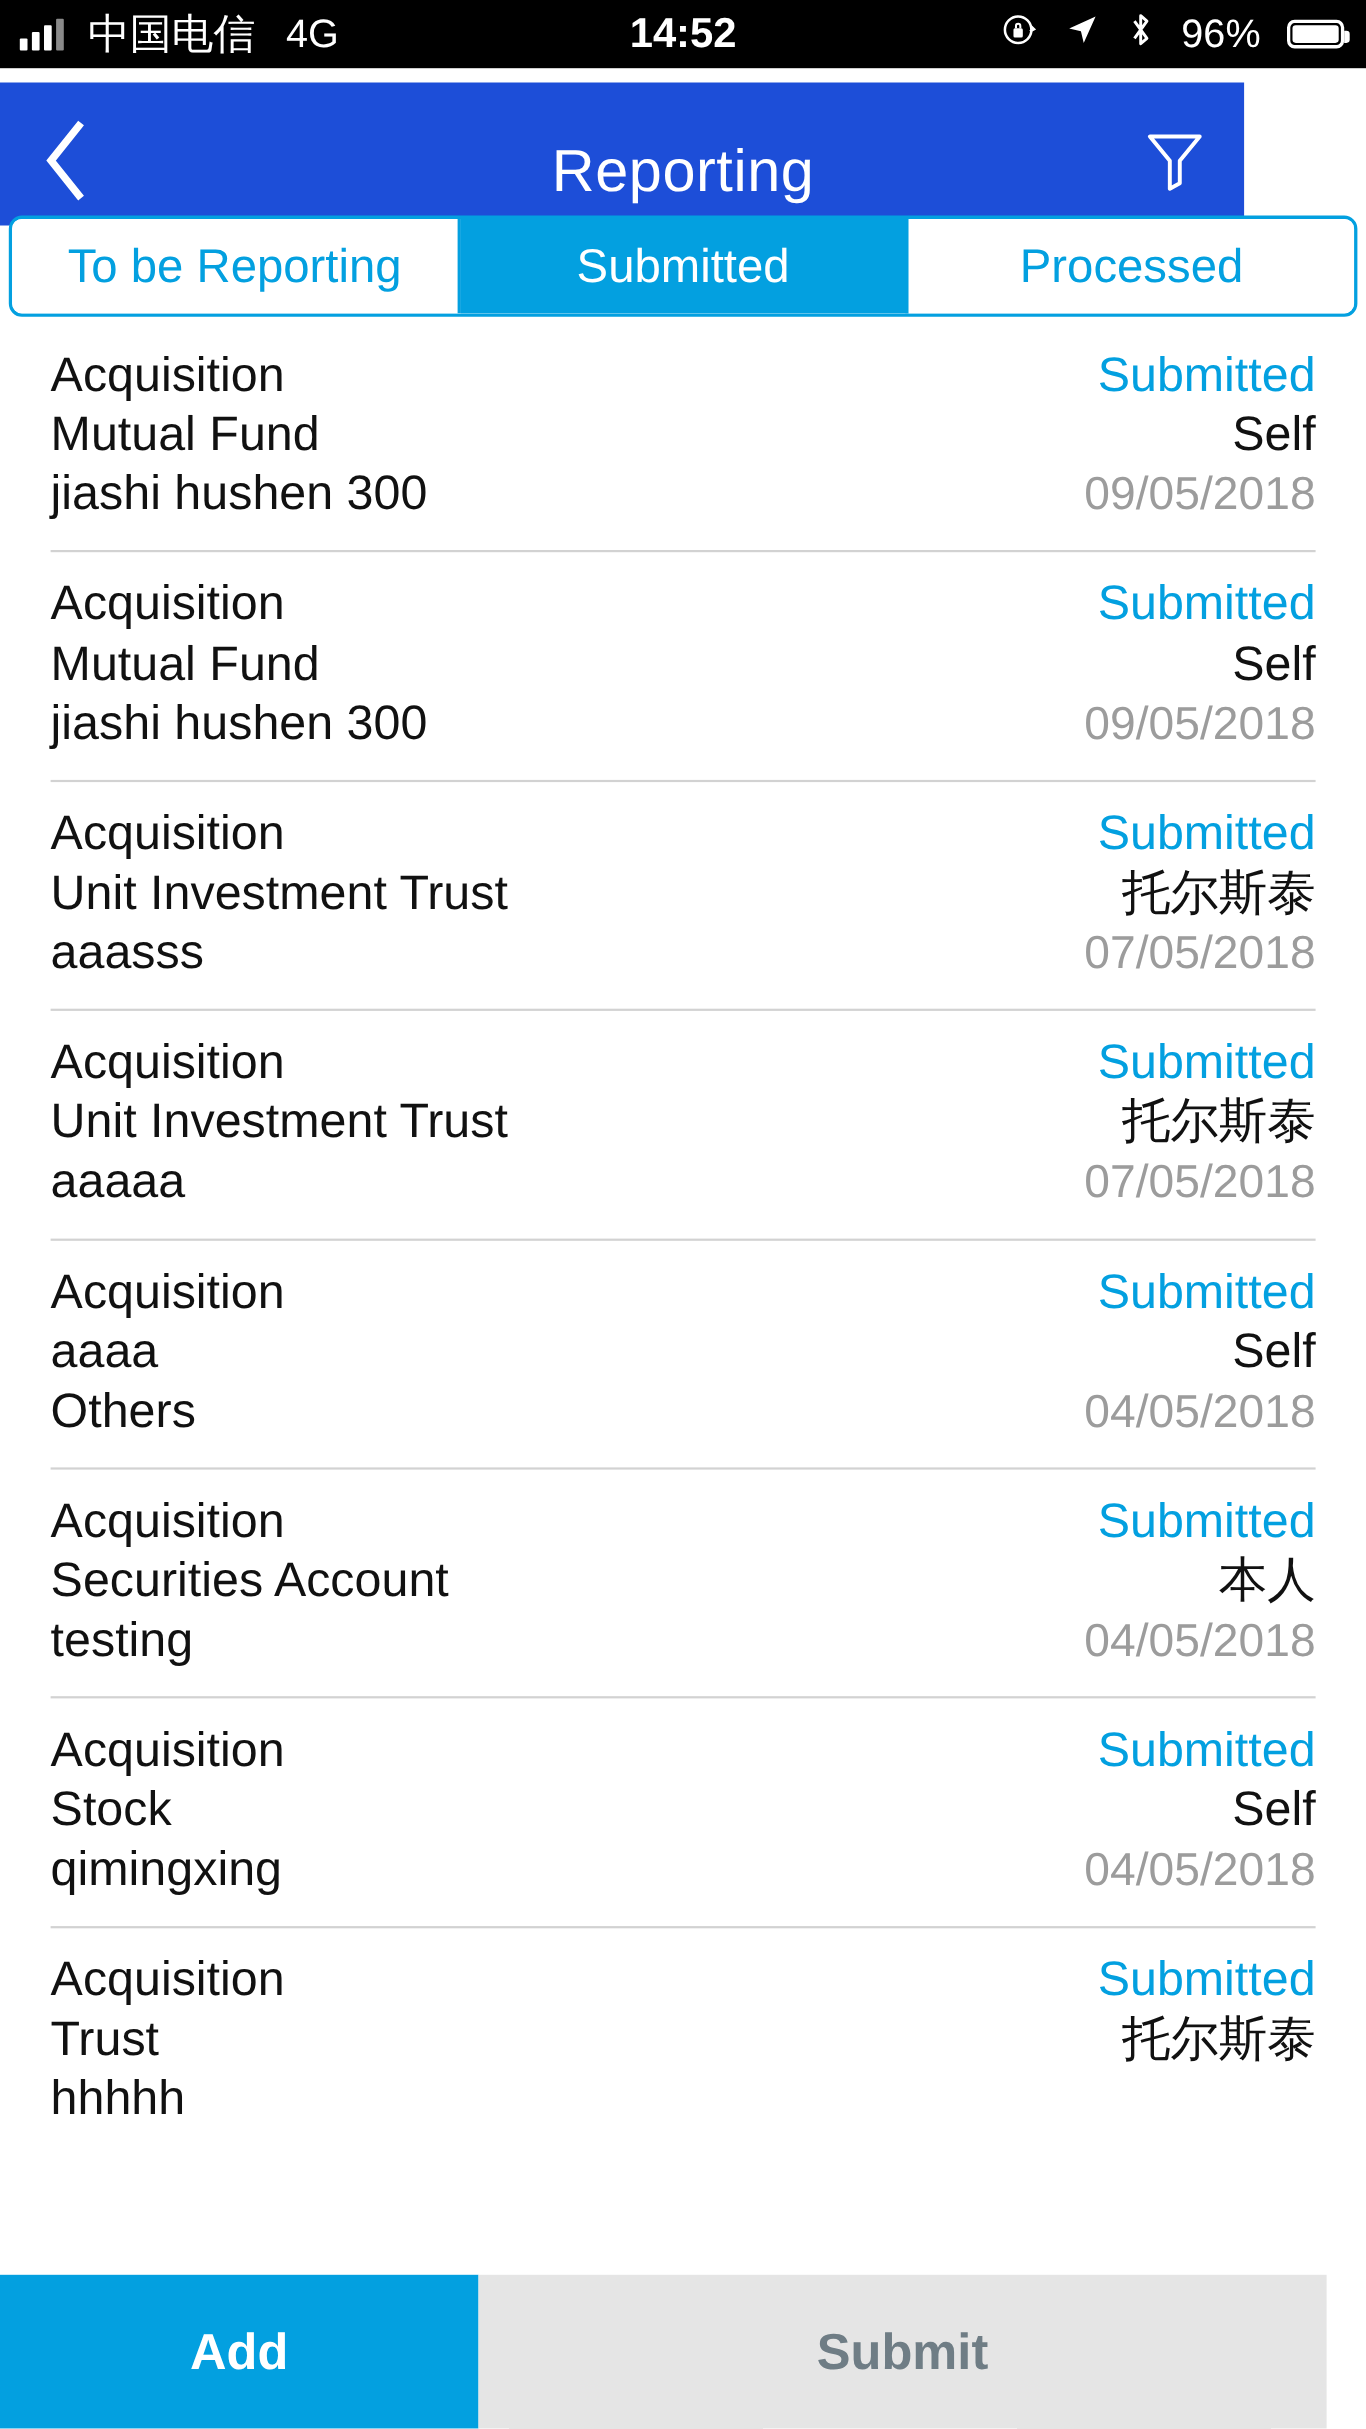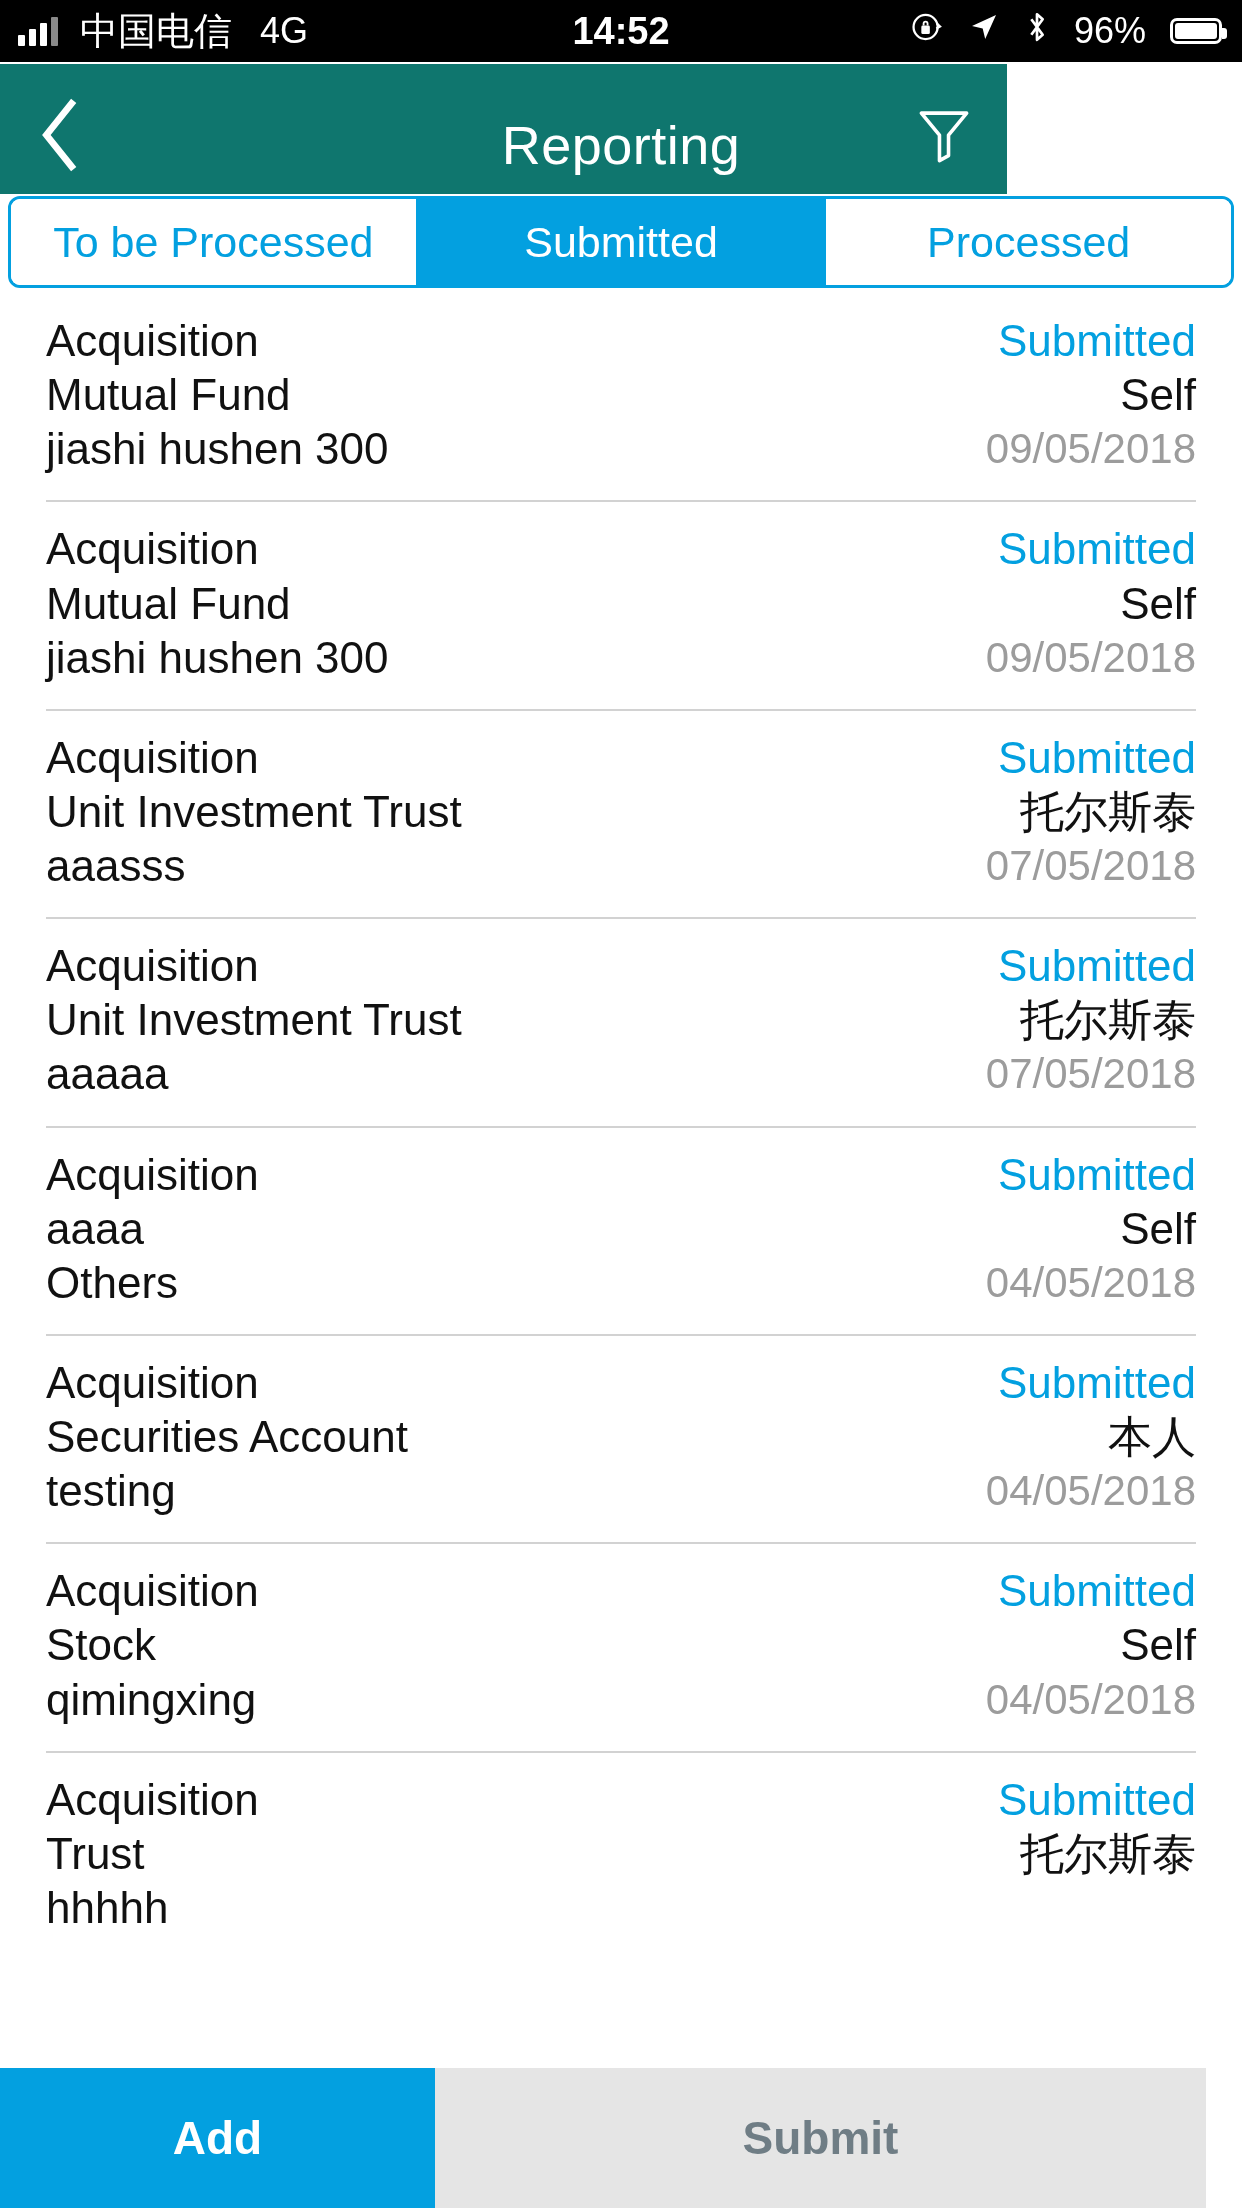--- a/index.html
+++ b/index.html
@@ -38,22 +38,22 @@
     content:""; position:absolute; right:-8px; top:7px;
     width:5px; height:11px; background:#fff; border-radius:0 3px 3px 0;
   }
   .batt span{
     position:absolute; left:2px; top:2px; bottom:2px;
     width:92%; background:#fff; border-radius:3px;
   }
 
   
   .navbar{
-    position:absolute; top:64px; left:0; width:1007px; height:130px;
-    background:#0f766e; color:#fff;
+    position:absolute; top:75px; left:0; width:1131px; height:130px;
+    background:#1d4ed8; color:#fff;
   }
   .nav-title{
     position:absolute; left:0; width:1242px; top:50px; text-align:center;
     font-size:54px; font-weight:400; letter-spacing:0.5px;
   }
   .nav-back{
     position:absolute; left:14px; top:26px; width:90px; height:90px;
     display:flex; align-items:center; justify-content:center; cursor:pointer;
   }
   .nav-filter{
@@ -165,21 +165,21 @@
     </div>
     <div class="nav-title">Reporting</div>
     <div class="nav-filter">
       <svg width="60" height="62" viewBox="0 0 24 26" fill="none" stroke="#fff" stroke-width="1.5" stroke-linejoin="round">
         <path d="M2.5 3h19l-7.6 9.2v8.6l-3.8 2.1v-10.7z"></path>
       </svg>
     </div>
   </div>
 
   <div class="segwrap">
-    <div class="seg">To be Processed</div>
+    <div class="seg">To be Reporting</div>
     <div class="seg active">Submitted</div>
     <div class="seg">Processed</div>
   </div>
 
   <div class="list" id="list">
       <div class="row">
         <div class="col-l">
           <div class="line">Acquisition</div>
           <div class="line">Mutual Fund</div>
           <div class="line">jiashi hushen 300</div>

